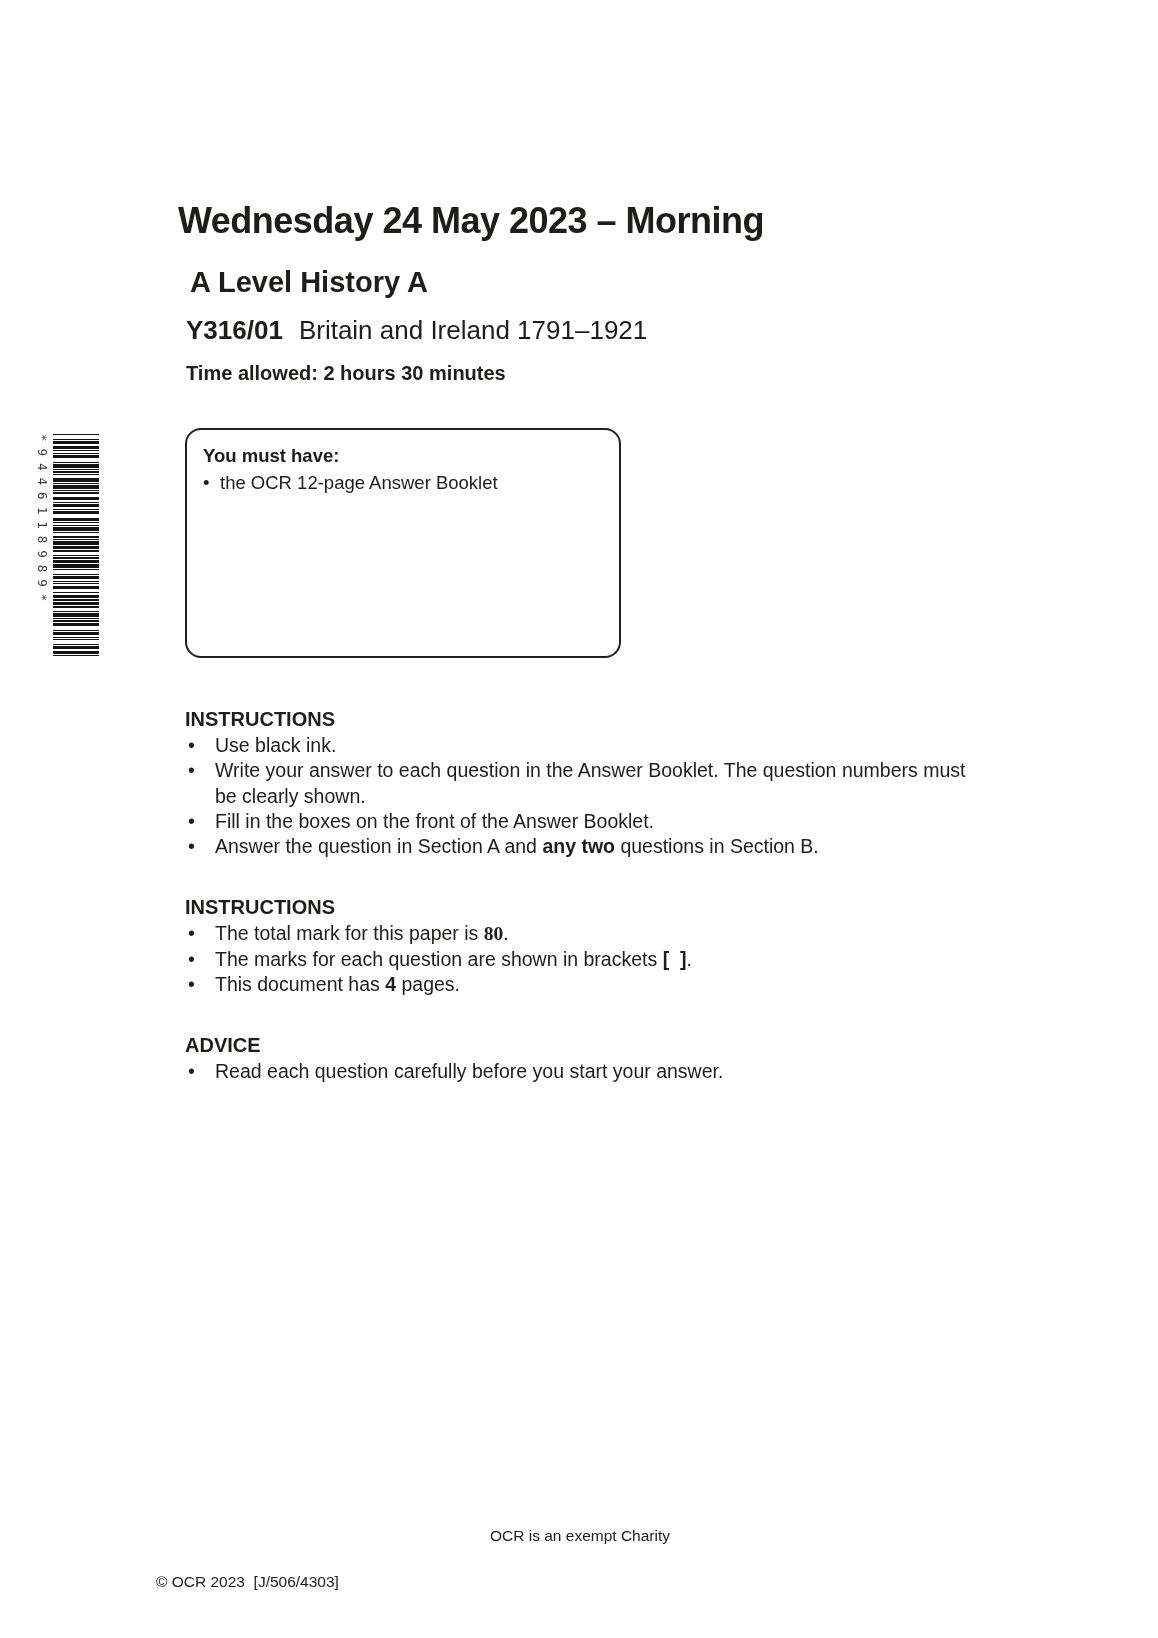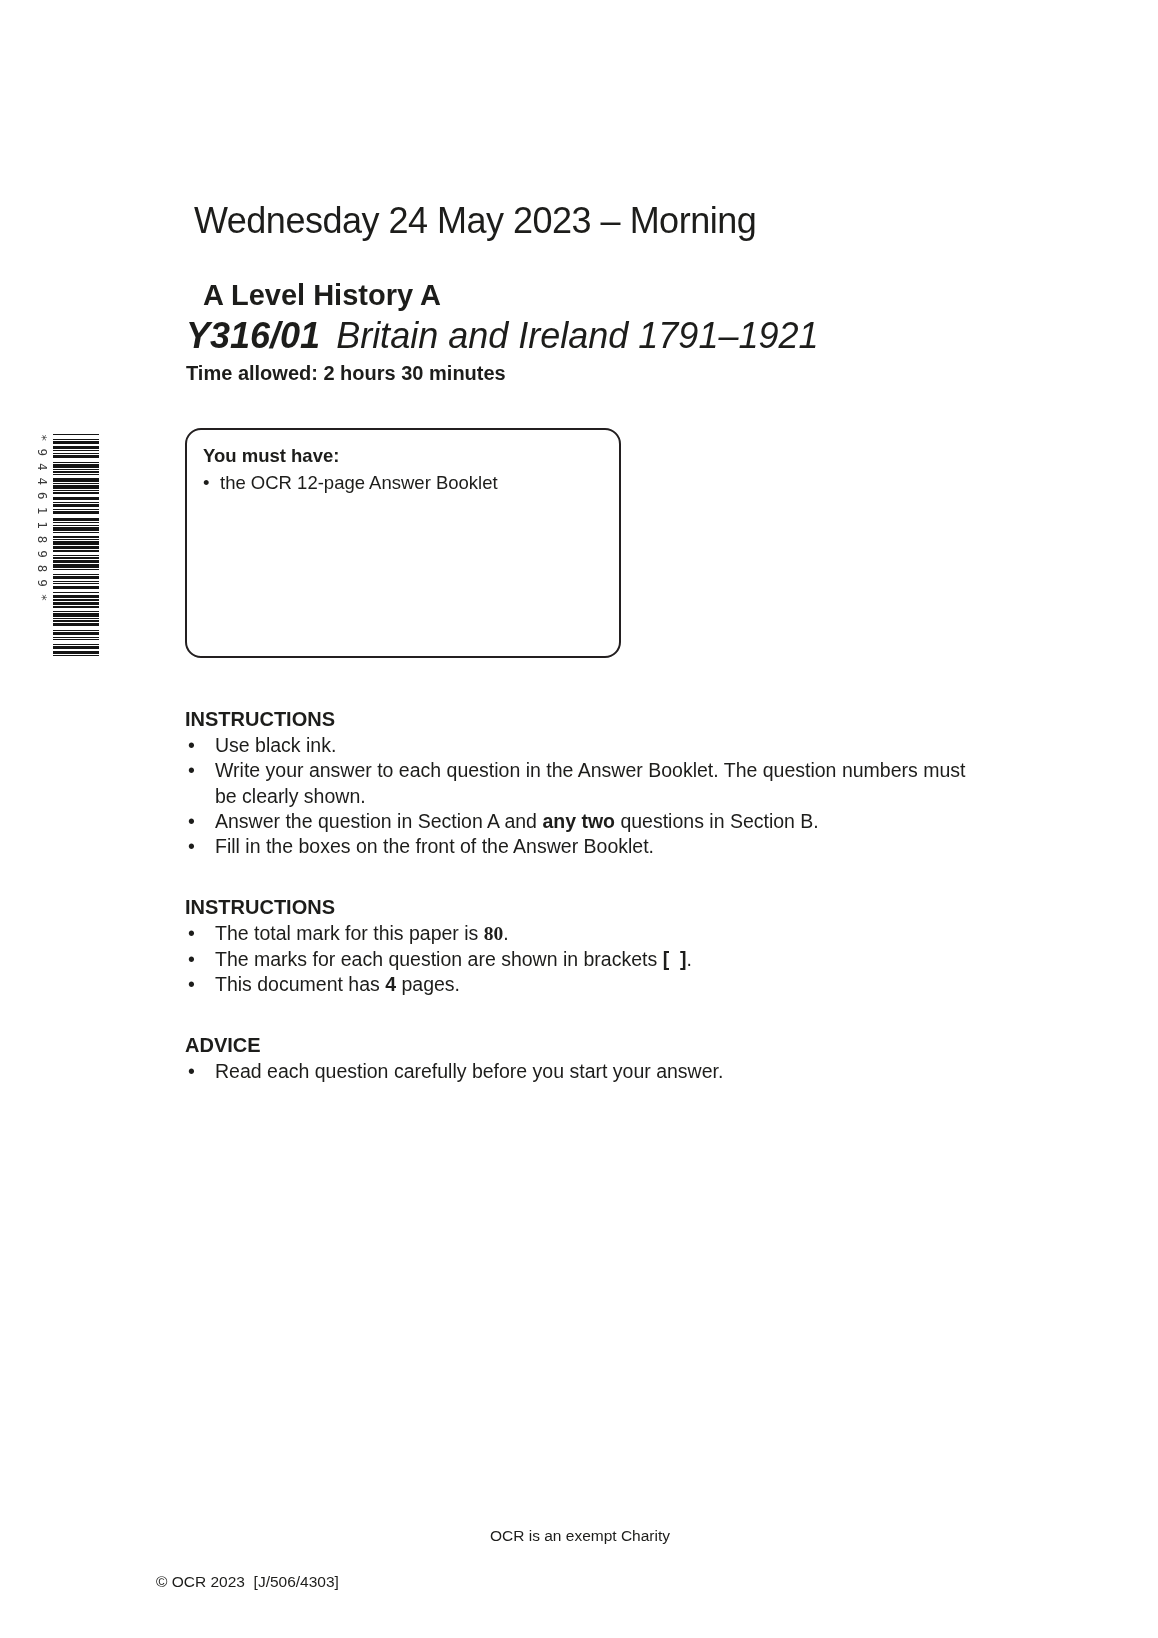--- a/index.html
+++ b/index.html
@@ -28,31 +28,30 @@
   .logo-tagline {
     margin-top: 10px;
     margin-left: 10px;
     font-size: 17.5px;
     color: #231f20;
     letter-spacing: 0.2px;
   }
 
   
   .title {
-    position: absolute; left: 194px; top: 200px;
-    font-size: 36px; font-weight: normal; letter-spacing: -0.5px;
+    position: absolute; left: 178px; top: 200px;
+    font-size: 36px; font-weight: bold; letter-spacing: -0.5px;
   }
   .subject {
     position: absolute; left: 186px; top: 262px;
     font-size: 29px; font-weight: bold;
   }
   .paper-line {
     position: absolute; left: 186px; top: 315px;
-    font-size: 36px;
-    font-style: italic;
+    font-size: 26px;
   }
   .paper-code { font-weight: bold; margin-right: 16px; }
   .time-allowed {
     position: absolute; left: 186px; top: 362px;
     font-size: 20px; font-weight: bold;
   }
 
   
   .must-have-box {
     position: absolute; left: 185px; top: 428px;
@@ -117,21 +116,21 @@
   .footer-left { white-space: pre-wrap; }
   .footer-center { text-align: center; align-self: start; }
 </style>
 </head>
 <body>
 
 <div class="page">
 
 
   <h1 class="title" style="margin:0">Wednesday 24 May 2023 – Morning</h1>
-  <h2 class="subject" style="margin:17px">A Level History A</h2>
+  <h2 class="subject" style="margin:4px">A Level History A</h2>
 
   <div class="paper-line">
     <span class="paper-code">Y316/01</span><span>Britain and Ireland 1791–1921</span>
   </div>
 
   <div class="time-allowed">Time allowed: 2 hours 30 minutes</div>
 
   <div class="must-have-box">
     <div class="box-heading">You must have:</div>
     <div class="box-item">the OCR 12-page Answer Booklet</div>
@@ -263,22 +262,22 @@
       </div>
   </div>
 
   <div class="content">
       <section class="info-section">
         <h3 class="sec-heading">INSTRUCTIONS</h3>
         <ul class="bullets">
           <li><span>Use black ink.</span></li>
           <li><span>Write your answer to each question in the Answer Booklet. The question numbers must
 be clearly shown.</span></li>
+          <li><span>Fill in the boxes on the front of the Answer Booklet.</span></li>
           <li><span>Answer the question in Section A and </span><span style="font-weight: bold;">any two</span><span> questions in Section B.</span></li>
-          <li><span>Fill in the boxes on the front of the Answer Booklet.</span></li>
         </ul>
       </section>
       <section class="info-section">
         <h3 class="sec-heading">INSTRUCTIONS</h3>
         <ul class="bullets">
           <li><span>The total mark for this paper is </span><span style="font-weight: bold; font-family: Liberation Serif, serif;">80</span><span>.</span></li>
           <li><span>The marks for each question are shown in brackets </span><span style="font-weight: bold;">[  ]</span><span>.</span></li>
           <li><span>This document has </span><span style="font-weight: bold;">4</span><span> pages.</span></li>
         </ul>
       </section>

